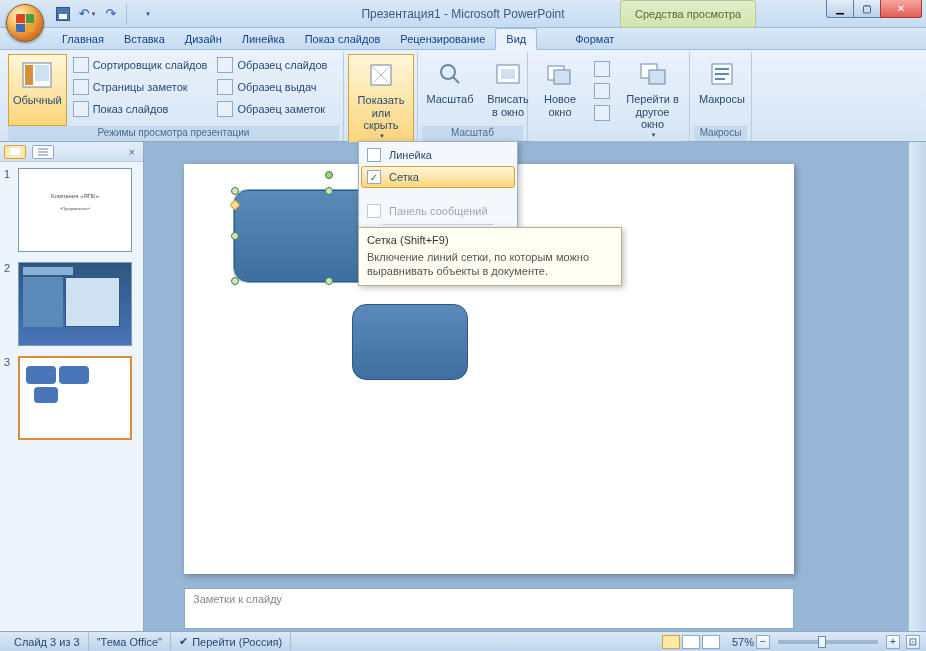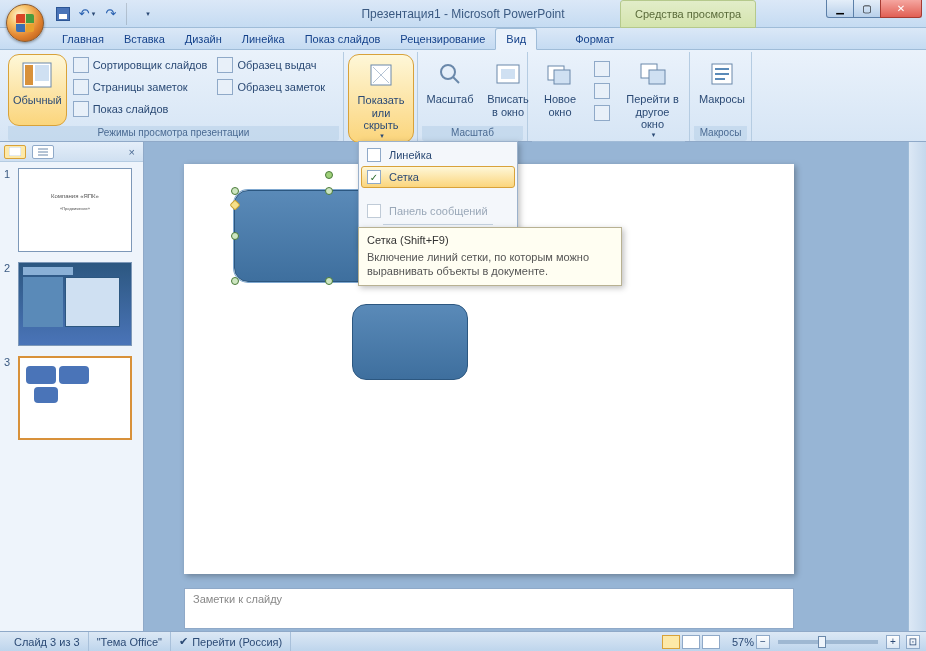--- a/index.html
+++ b/index.html
@@ -27,21 +27,21 @@
 .tabrow { height: 22px; background: linear-gradient(#dbe8f7,#c5dbf2); display:flex; padding-left:52px; font-size:11px; border-bottom:1px solid #9fbcd8; position:relative; }
 .tab { padding:0 10px; display:flex; align-items:center; color:#15428b; cursor:default; }
 .tab.active { background:#eaf2fb; border:1px solid #9fbcd8; border-bottom:1px solid #eaf2fb; border-radius:3px 3px 0 0; margin-bottom:-1px; }
 .tab.contextual { }
 
 
 .ribbon { height: 92px; background:linear-gradient(#eaf2fb,#d6e5f5); border-bottom:1px solid #8fa9c8; display:flex; padding:2px 4px 0; position:relative; }
 .group { border-right:1px solid #b5cce2; padding:2px 4px 0; display:flex; flex-direction:column; position:relative; }
 .group-body { flex:1; display:flex; gap:2px; }
 .group-label { height:15px; font-size:10px; color:#4a6a92; text-align:center; background:rgba(180,205,230,.5); border-radius:0 0 3px 3px; padding-top:1px; }
-.big-btn { width:auto; min-width:56px; padding:2px 4px; display:flex; flex-direction:column; align-items:center; justify-content:flex-start; border-radius:11px; font-size:11px; color:#2b4a75; text-align:center; line-height:1.15; }
+.big-btn { width:auto; min-width:56px; padding:2px 4px; display:flex; flex-direction:column; align-items:center; justify-content:flex-start; border-radius:0; font-size:11px; color:#2b4a75; text-align:center; line-height:1.15; }
 .big-btn.active { background:linear-gradient(#fef7d8,#fbd57c); border:1px solid #d8a23a; }
 .big-btn-icon { width:32px; height:32px; margin:2px 0 3px; display:flex; align-items:center; justify-content:center; }
 .small-btn-col { display:flex; flex-direction:column; gap:0; }
 .small-btn { height:22px; display:flex; align-items:center; padding:0 4px; font-size:11px; color:#2b4a75; border-radius:3px; white-space:nowrap; }
 .small-btn-icon { width:16px; height:16px; margin-right:4px; display:inline-flex; align-items:center; justify-content:center; }
 .drop-arrow { font-size:7px; margin-left:2px; color:#2b4a75; }
 
 
 .workspace { position:absolute; top:142px; left:0; right:0; bottom:20px; display:flex; background:#97b5d5; }
 .pane-tabs { width:144px; background:#eef4fb; border-right:1px solid #8fa9c8; display:flex; flex-direction:column; }
@@ -174,20 +174,26 @@
             <span>Страницы заметок</span>
           </div>
         <div class="small-btn">
             <span class="small-btn-icon">
               <span class="ic-generic"></span>
             </span>
             <span>Показ слайдов</span>
           </div>
       </div>
       <div class="small-btn-col">
+        <div class="small-btn">
+            <span class="small-btn-icon">
+              <span class="ic-generic"></span>
+            </span>
+            <span>Образец слайдов</span>
+          </div>
         <div class="small-btn">
             <span class="small-btn-icon">
               <span class="ic-generic"></span>
             </span>
             <span>Образец выдач</span>
           </div>
         <div class="small-btn">
             <span class="small-btn-icon">
               <span class="ic-generic"></span>
             </span>

